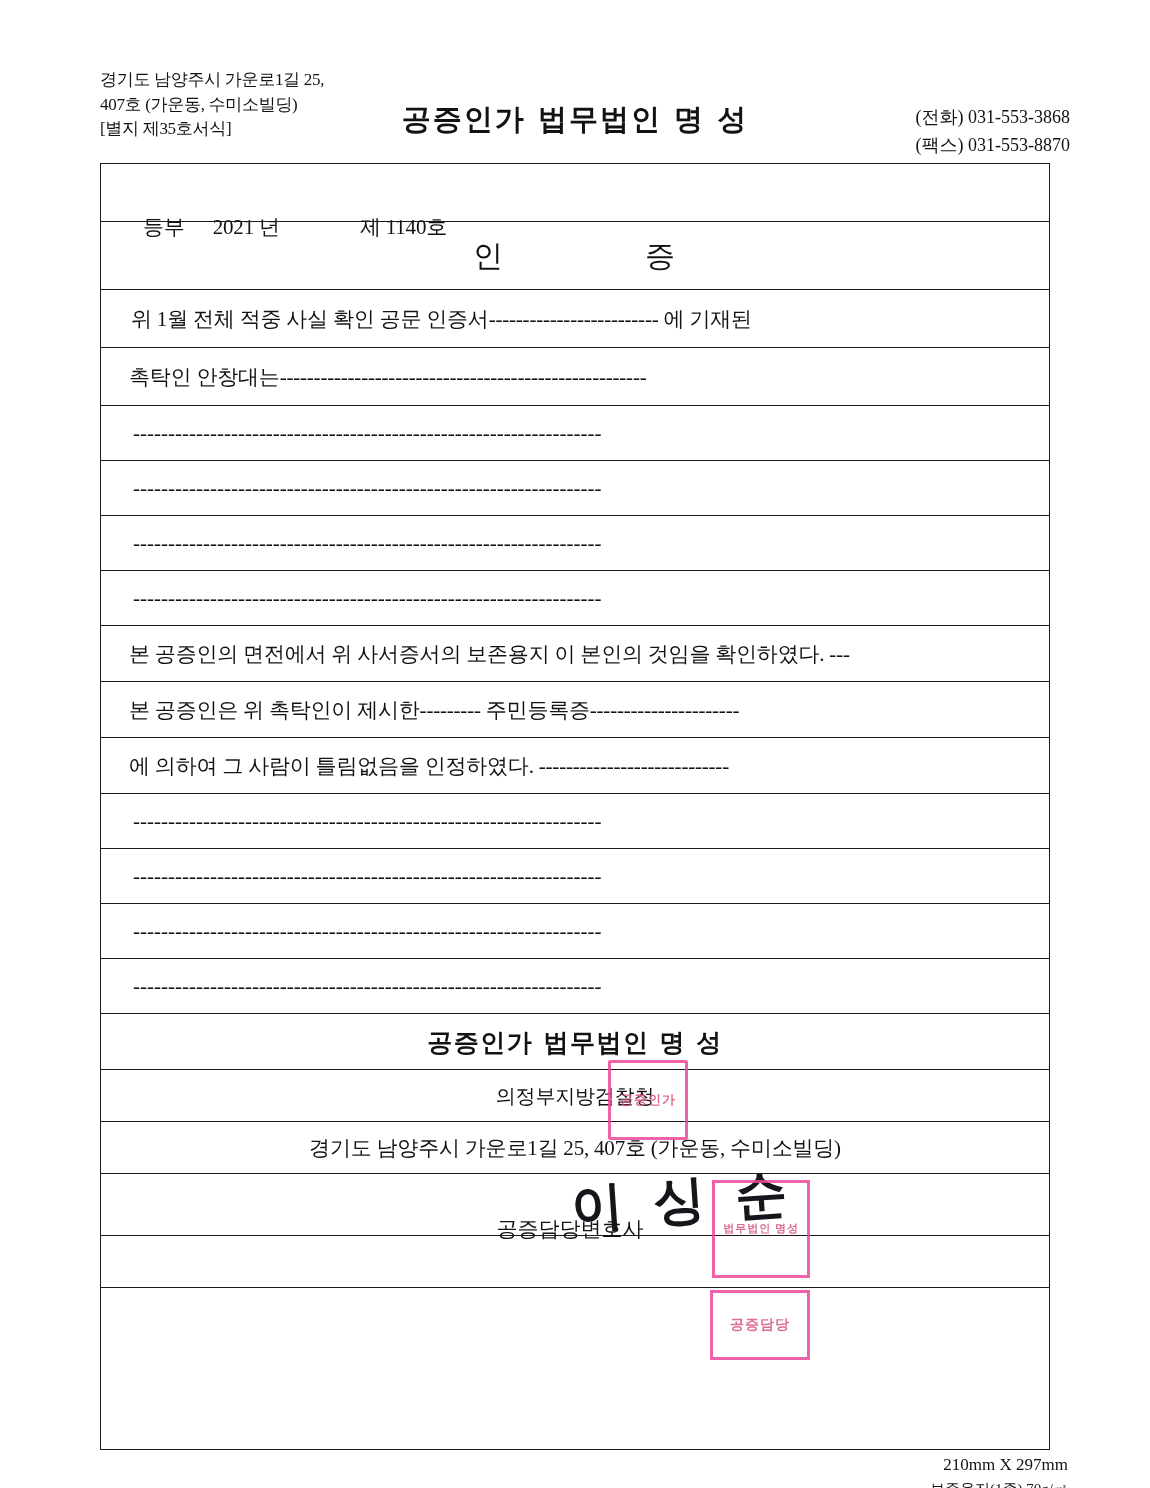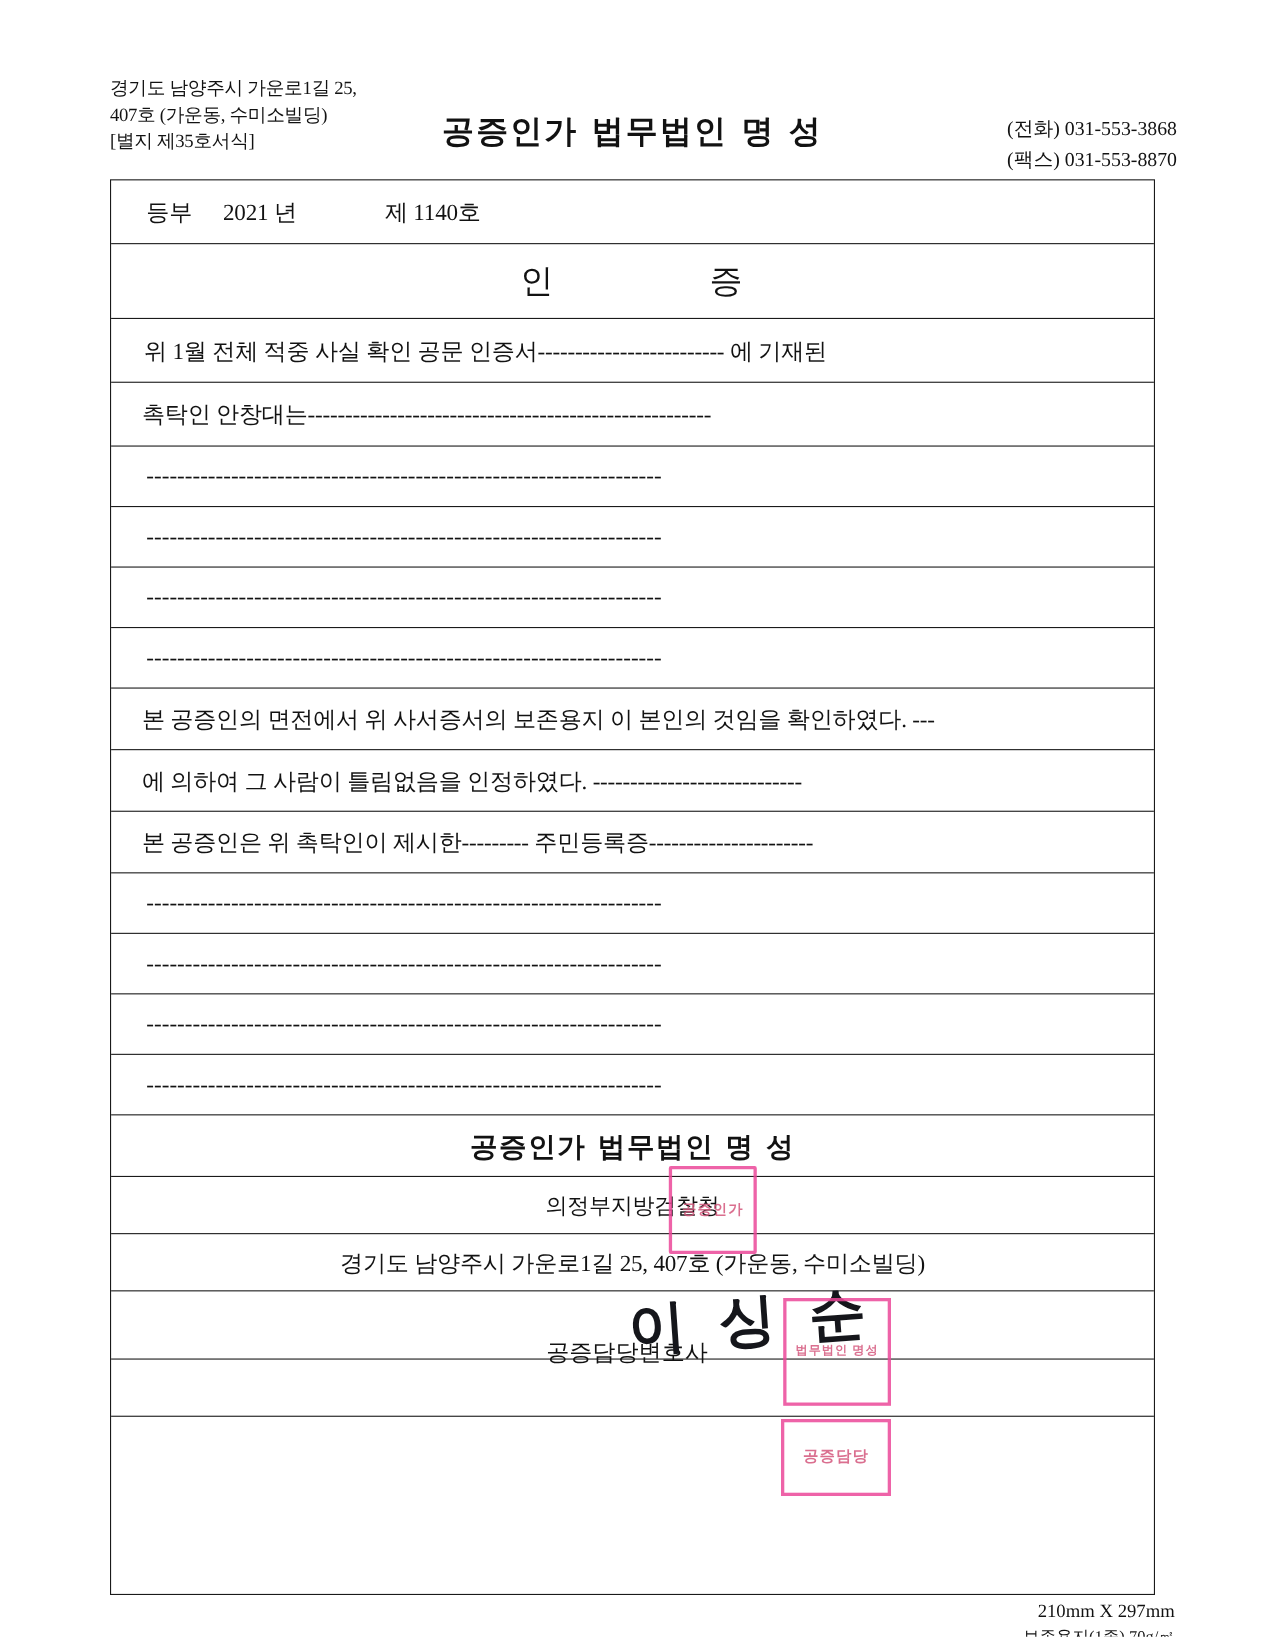--- a/index.html
+++ b/index.html
@@ -208,21 +208,21 @@
   <div class="hdr-title">공증인가 법무법인 명  성</div>
 
   <div class="hdr-right">
     <div>(전화) 031-553-3868</div>
     <div>(팩스) 031-553-8870</div>
   </div>
 
   <div class="frame">
 
     <div class="row" style="height:58px;">
-      <div class="cell-text" style="left:32px;">
+      <div class="cell-text" style="left:42px;margin-top:34px;">
         <span>등부</span>
         <span style="display:inline-block;width:18px;"></span>
         <span>2021 년</span>
         <span style="display:inline-block;width:70px;"></span>
         <span>제 1140호</span>
       </div>
     </div>
 
     <div class="row" style="height:68px;">
       <div class="cell-text center bigword">
@@ -249,25 +249,25 @@
     </div>
     <div class="row" style="height:55px;">
       <div class="cell-text dashline">-------------------------------------------------------------------</div>
     </div>
 
     <div class="row" style="height:56px;">
       <div class="cell-text">본 공증인의 면전에서 위 사서증서의 보존용지      이 본인의 것임을 확인하였다.  ---</div>
     </div>
 
     <div class="row" style="height:56px;">
+      <div class="cell-text">본 공증인은 위 촉탁인이 제시한--------- 주민등록증----------------------</div>
+    </div>
+
+    <div class="row" style="height:56px;">
       <div class="cell-text">에 의하여 그 사람이 틀림없음을 인정하였다. ----------------------------</div>
-    </div>
-
-    <div class="row" style="height:56px;">
-      <div class="cell-text">본 공증인은 위 촉탁인이 제시한--------- 주민등록증----------------------</div>
     </div>
 
     <div class="row" style="height:55px;">
       <div class="cell-text dashline">-------------------------------------------------------------------</div>
     </div>
     <div class="row" style="height:55px;">
       <div class="cell-text dashline">-------------------------------------------------------------------</div>
     </div>
     <div class="row" style="height:55px;">
       <div class="cell-text dashline">-------------------------------------------------------------------</div>

